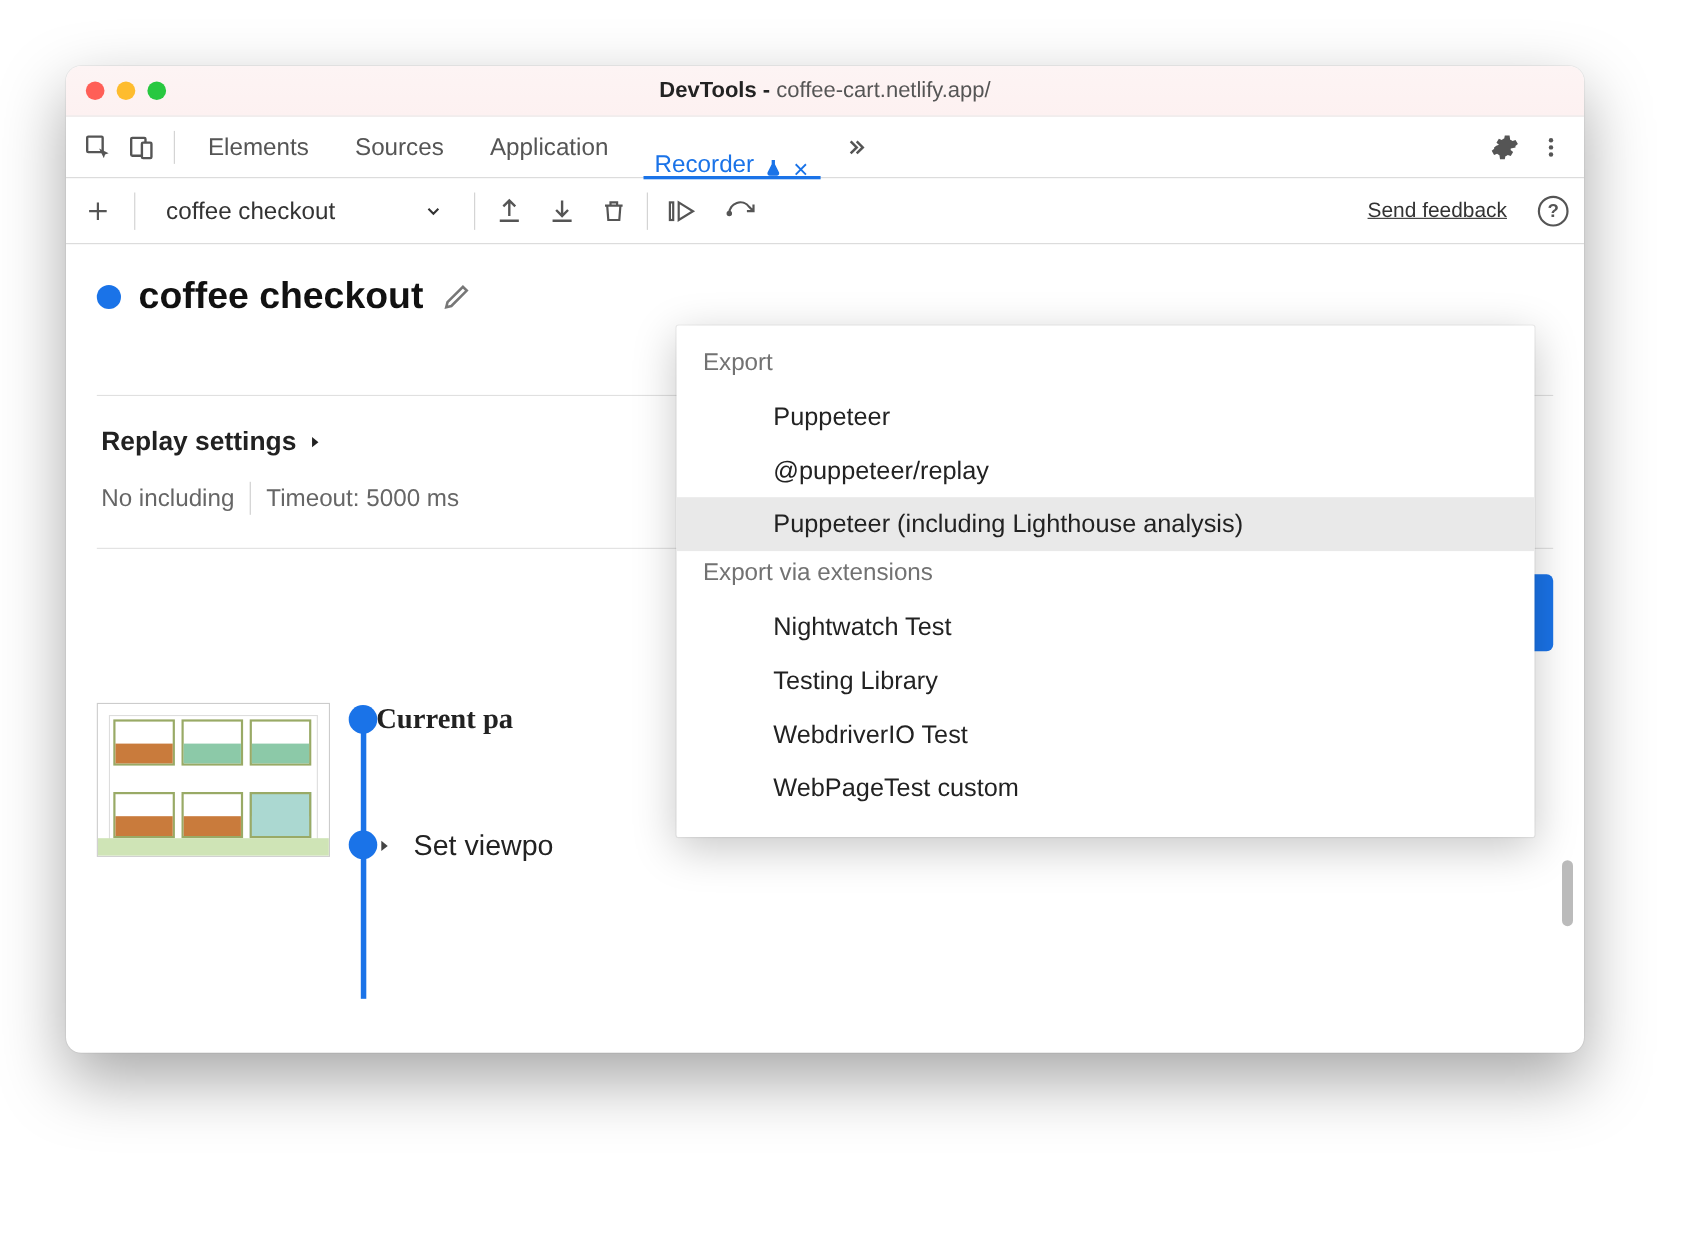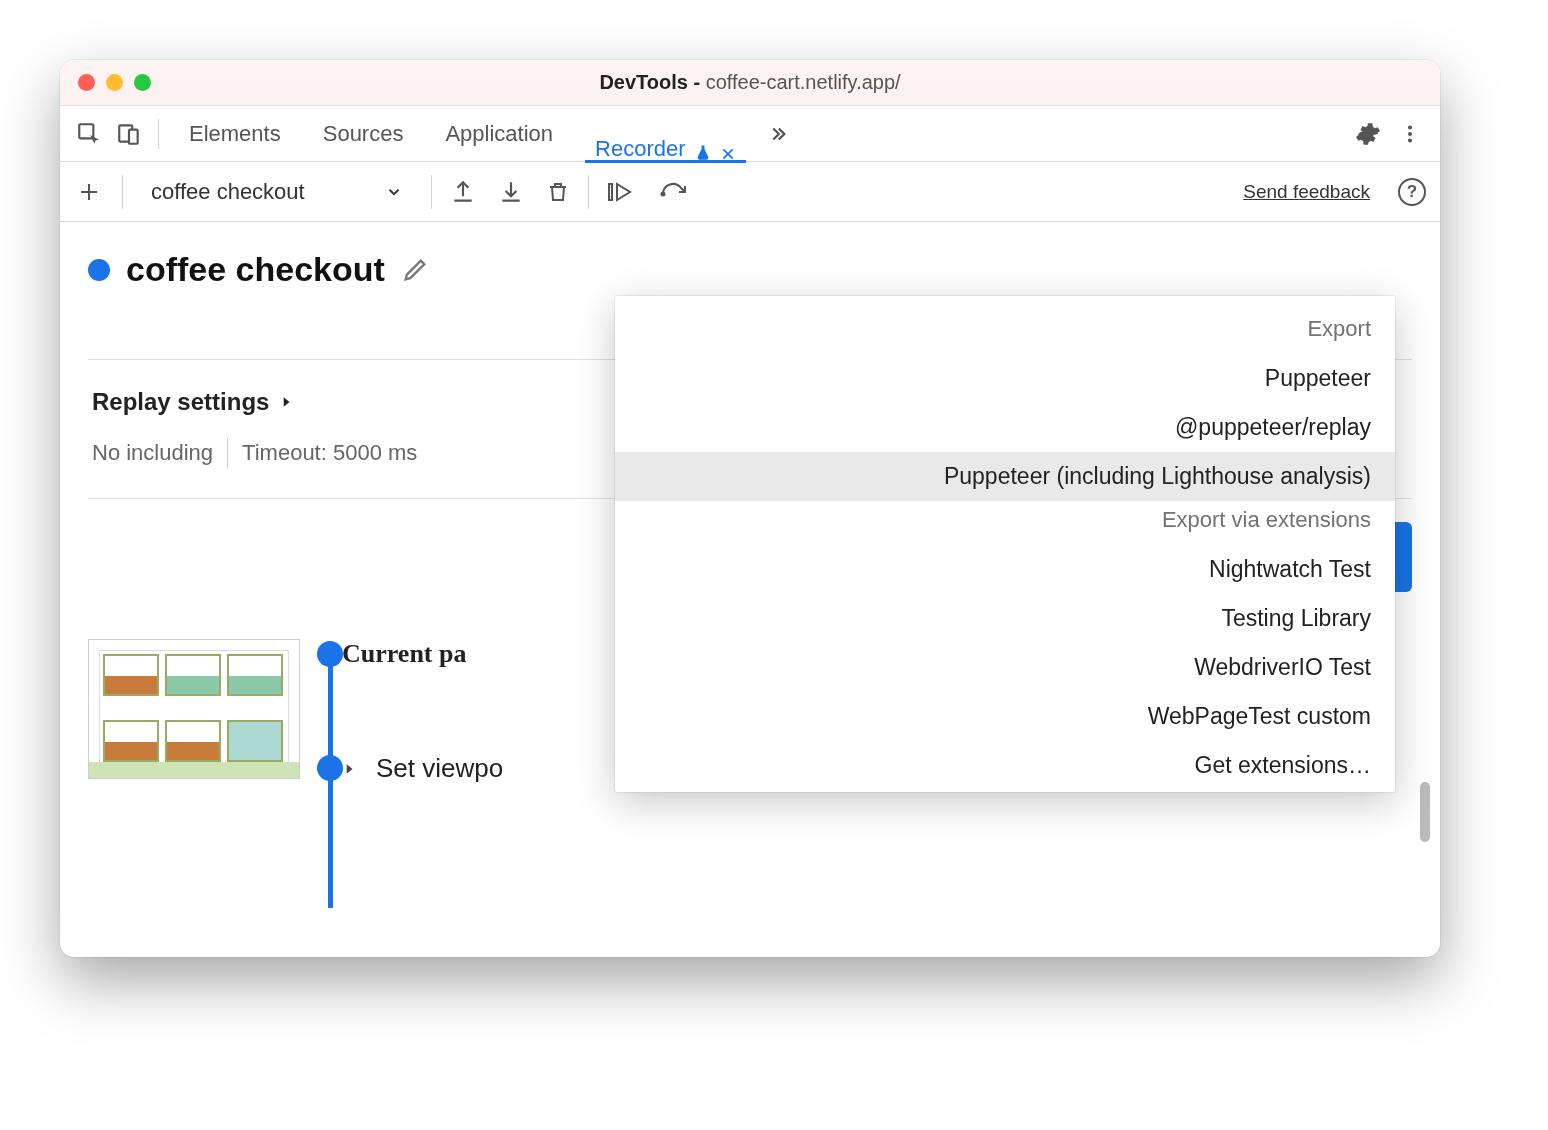--- a/index.html
+++ b/index.html
@@ -102,22 +102,21 @@
   
   .dropdown {
     position:absolute;
     top: 236px;
     left: 555px;
     width: 780px;
     background:#fff;
     border-radius:2px;
     box-shadow: 0 10px 40px rgba(0,0,0,0.22), 0 0 0 1px rgba(0,0,0,0.06);
     padding-top:14px;
-    padding-bottom:2px;
-    text-align:right;
+    padding-bottom:20px;
   }
   .dd-section-label { font-size:22px; color:#727272; padding:6px 24px 12px 24px; }
   .dd-item { font-size:23px; color:#222; padding:11px 24px 11px 88px; cursor:pointer; }
   .dd-item.hl { background:#e9e9e9; }
 
   
   .blue-peek { position:absolute; top:300px; right:28px; width:26px; height:70px; background:#1a73e8; border-radius:6px; }
 
   
   .scrollhint { position:absolute; top:560px; right:10px; width:10px; height:60px; background:#bbb; border-radius:5px; }
@@ -305,16 +304,15 @@
   <div class="dropdown">
     <div class="dd-section-label">Export</div>
     <div class="dd-item">Puppeteer</div>
     <div class="dd-item">@puppeteer/replay</div>
     <div class="dd-item hl">Puppeteer (including Lighthouse analysis)</div>
     <div class="dd-section-label">Export via extensions</div>
     <div class="dd-item">Nightwatch Test</div>
     <div class="dd-item">Testing Library</div>
     <div class="dd-item">WebdriverIO Test</div>
     <div class="dd-item">WebPageTest custom</div>
-    <div class="dd-item">Get extensions…</div>
   </div>
 
 </div>
 
 </body></html>

